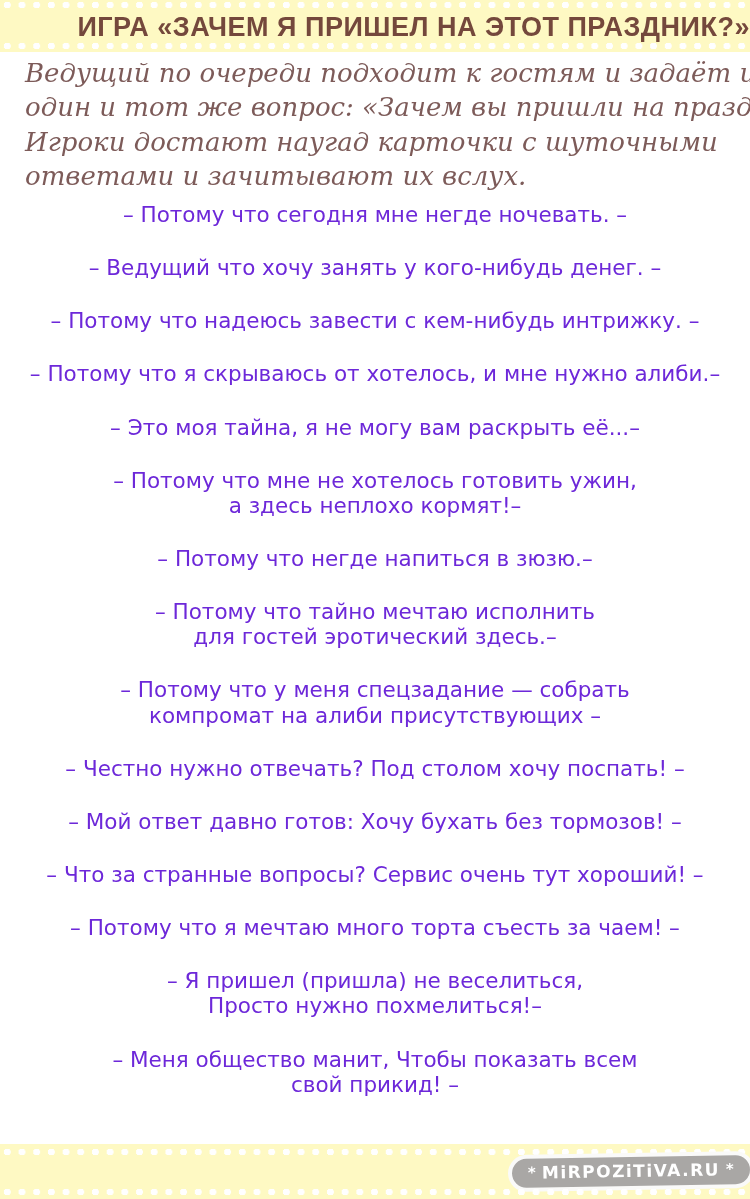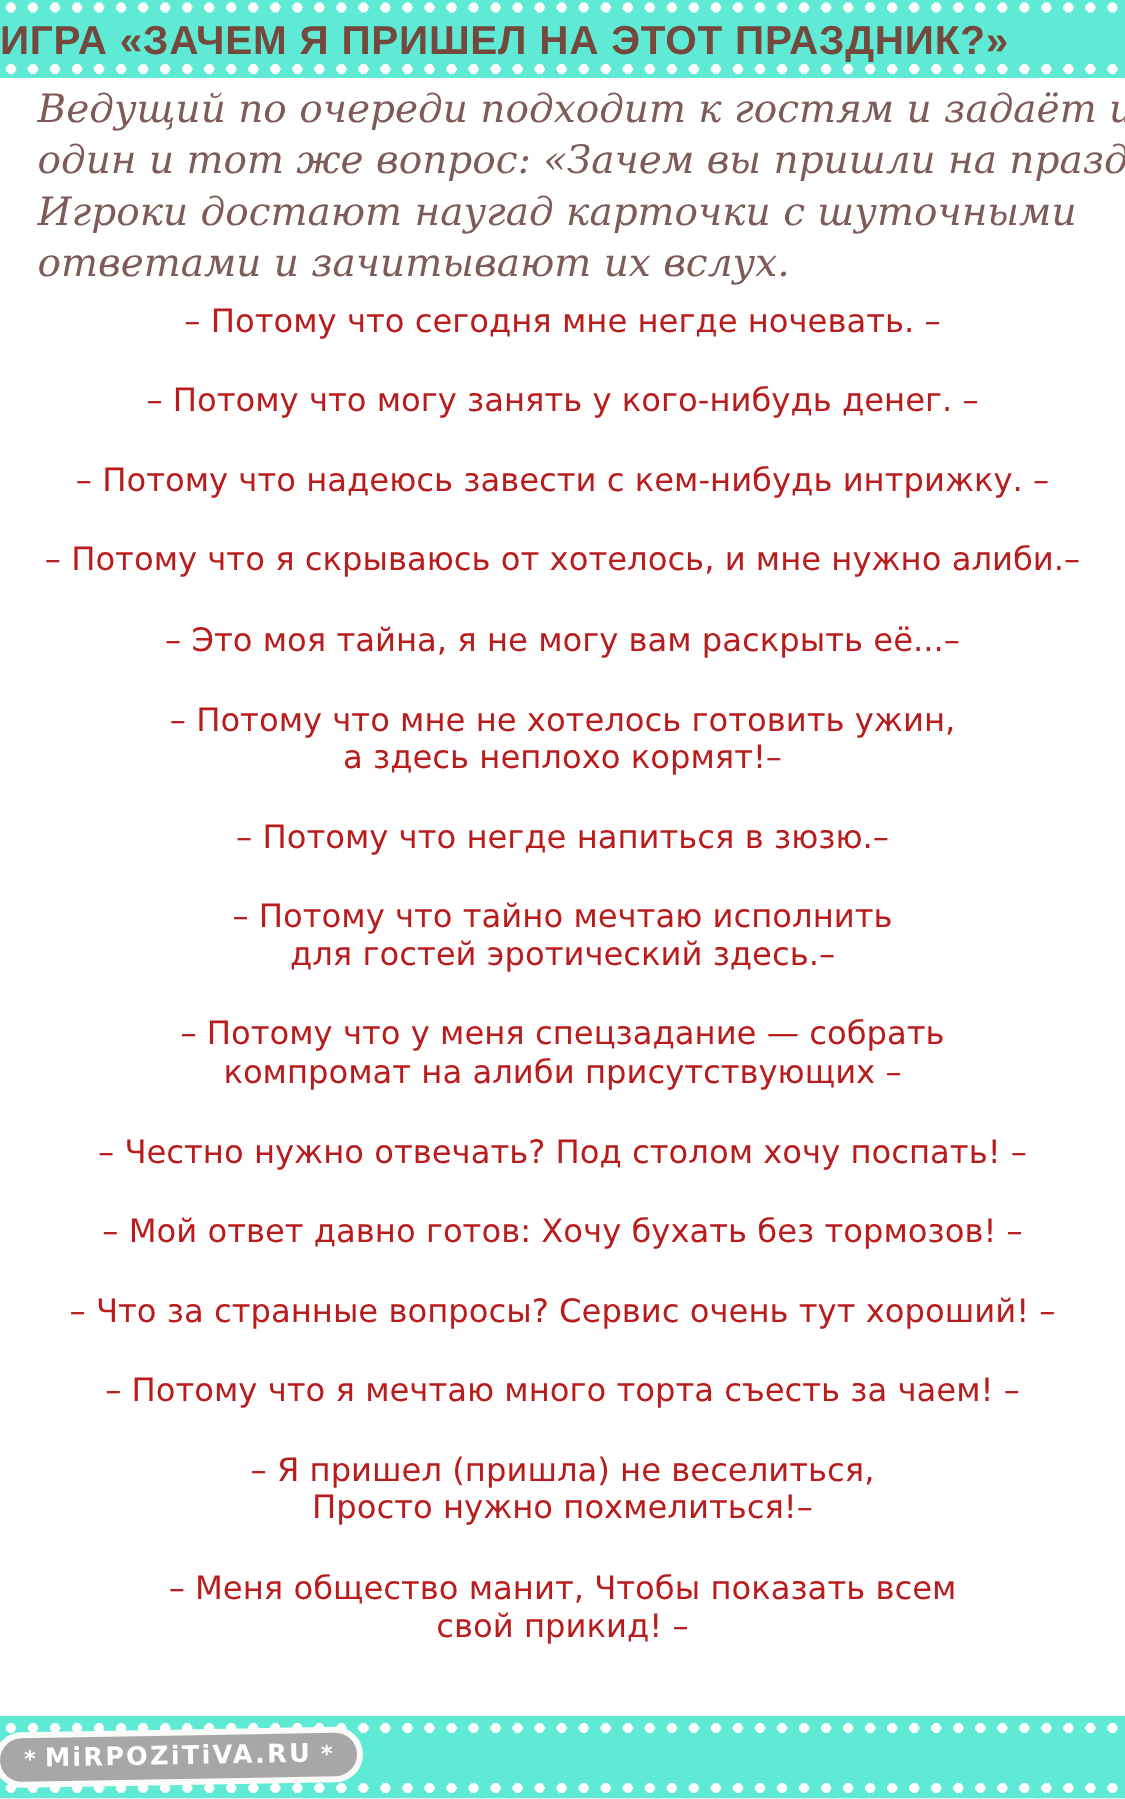--- a/index.html
+++ b/index.html
@@ -4,22 +4,22 @@
 <style>
   html, body { margin: 0; padding: 0; background: #ffffff; }
   body {
     width: 750px; height: 1199px; overflow: hidden; position: relative;
     font-family: "DejaVu Sans", sans-serif;
   }
   .page { position: relative; width: 750px; height: 1199px; background: #ffffff; }
 
   
   .band {
-    position: absolute; left: 0; width: 750px; background: #5eead4;
-    display: flex; align-items: center; justify-content: flex-start;
+    position: absolute; left: 0; width: 750px; background: #fef9c3;
+    display: flex; align-items: center; justify-content: flex-end;
   }
   .band-top { top: 0; height: 52px; }
   .band-bottom { bottom: 0; height: 55px; }
   .dots {
     position: absolute; left: 0; right: 0; height: 8px;
     background-image: radial-gradient(circle 3.4px at 7.3px 4px, #ffffff 97%, rgba(255,255,255,0) 100%);
     background-size: 14.7px 8px; background-repeat: repeat-x;
   }
   .band-top .dots-top { top: 1px; }
   .band-top .dots-bottom { bottom: 2px; }
@@ -37,21 +37,21 @@
   .intro {
     position: absolute; top: 56px; left: 25px; right: 5px;
     font-family: "DejaVu Serif", serif; font-style: italic;
     font-size: 26px; line-height: 1.32; color: #7d5b59;
   }
   .intro-line { white-space: nowrap; }
 
   
   .answers {
     position: absolute; top: 202px; left: 0; width: 750px;
-    text-align: center; color: #b91c1c;
+    text-align: center; color: #6d28d9;
     font-size: 21.5px; line-height: 1.17;
   }
   .answer { margin-bottom: 28px; }
   .answer-line { white-space: nowrap; }
 
   
   .logo-badge {
     position: relative; display: inline-flex; align-items: center; gap: 6px;
     background: #a9a7a5; color: #ffffff;
     border-radius: 17px; padding: 4px 16px 5px 16px;
@@ -79,21 +79,21 @@
     <div class="intro-line">один и тот же вопрос: «Зачем вы пришли на праздник?»</div>
     <div class="intro-line">Игроки достают наугад карточки с шуточными</div>
     <div class="intro-line">ответами и зачитывают их вслух.</div>
   </section>
 
   <section class="answers">
     <div class="answer">
       <div class="answer-line">– Потому что сегодня мне негде ночевать. –</div>
     </div>
     <div class="answer">
-      <div class="answer-line">– Потому что могу занять у кого-нибудь денег. –</div>
+      <div class="answer-line">– Ведущий что хочу занять у кого-нибудь денег. –</div>
     </div>
     <div class="answer">
       <div class="answer-line">– Потому что надеюсь завести с кем-нибудь интрижку. –</div>
     </div>
     <div class="answer">
       <div class="answer-line">– Потому что я скрываюсь от хотелось, и мне нужно алиби.–</div>
     </div>
     <div class="answer">
       <div class="answer-line">– Это моя тайна, я не могу вам раскрыть её...–</div>
     </div>

